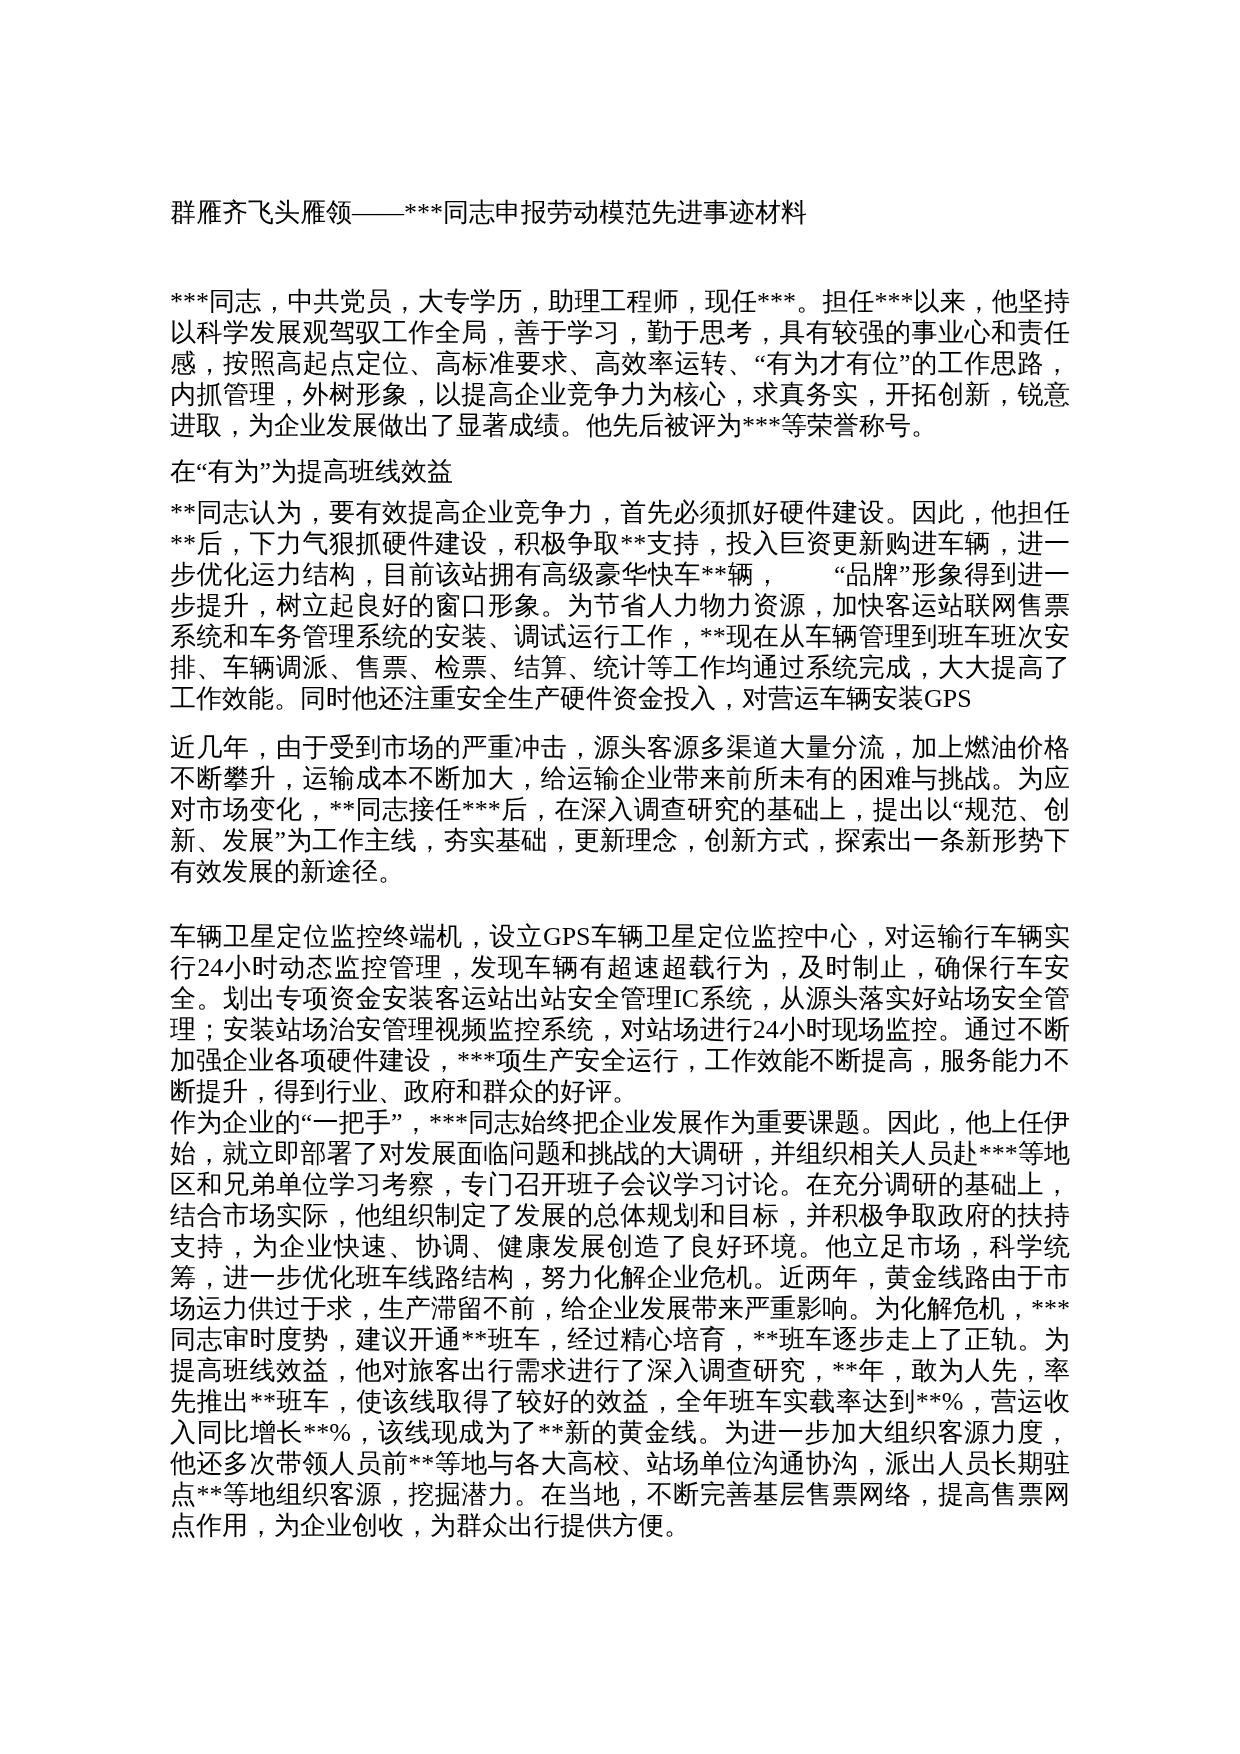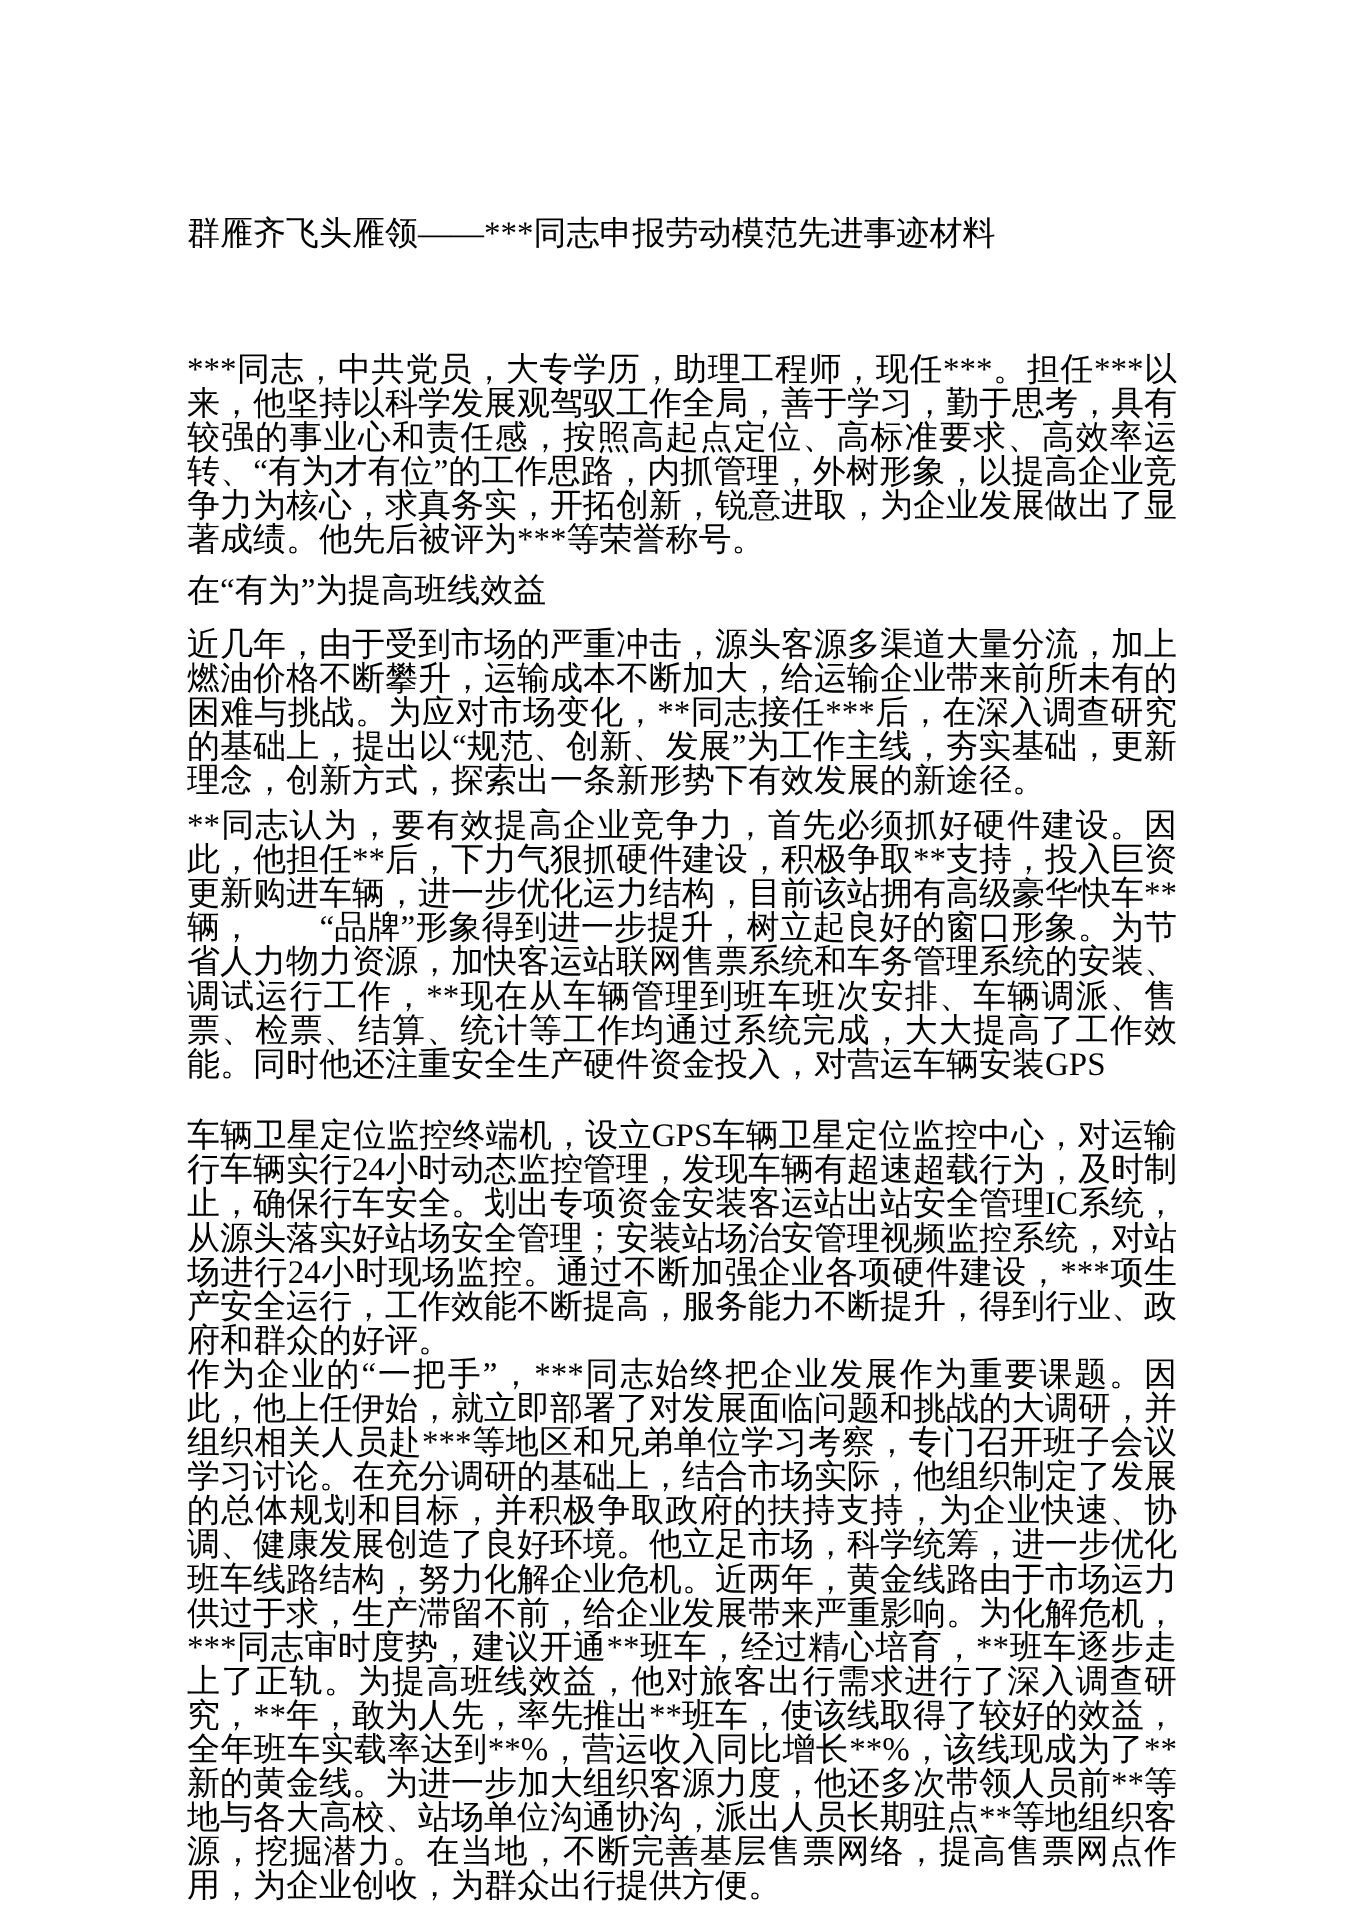--- a/index.html
+++ b/index.html
@@ -18,51 +18,51 @@
   }
   .content {
     position: absolute;
     left: 170px;
     top: 0;
     width: 900px;
   }
   .doc-title,
   .doc-heading,
   .doc-para {
-    font-size: 30px;
+    font-size: 26px;
     line-height: 31px;
     margin: 0;
     font-weight: normal;
   }
   .doc-para {
     text-align: justify;
     text-justify: inter-ideograph;
   }
   .doc-title   { margin-top: 197px; }
-  .para-1      { margin-top: 92px; }
+  .para-1      { margin-top: 58px; }
   .doc-heading { margin-top: 15px; }
   .para-2      { margin-top: 18px; }
   .para-3      { margin-top: 10px; }
   .para-4      { margin-top: 34px; } 
   .para-5      { }
 </style>
 </head>
 <body>
 
 <div class="page">
   <div class="content">
 
     <div class="doc-title">群雁齐飞头雁领——***同志申报劳动模范先进事迹材料</div>
 
     <p class="doc-para para-1">***同志，中共党员，大专学历，助理工程师，现任***。担任***以来，他坚持以科学发展观驾驭工作全局，善于学习，勤于思考，具有较强的事业心和责任感，按照高起点定位、高标准要求、高效率运转、“有为才有位”的工作思路，内抓管理，外树形象，以提高企业竞争力为核心，求真务实，开拓创新，锐意进取，为企业发展做出了显著成绩。他先后被评为***等荣誉称号。</p>
 
     <div class="doc-heading">在“有为”为提高班线效益</div>
 
+    <p class="doc-para para-3">**同志认为，要有效提高企业竞争力，首先必须抓好硬件建设。因此，他担任**后，下力气狠抓硬件建设，积极争取**支持，投入巨资更新购进车辆，进一步优化运力结构，目前该站拥有高级豪华快车**辆，　　“品牌”形象得到进一步提升，树立起良好的窗口形象。为节省人力物力资源，加快客运站联网售票系统和车务管理系统的安装、调试运行工作，**现在从车辆管理到班车班次安排、车辆调派、售票、检票、结算、统计等工作均通过系统完成，大大提高了工作效能。同时他还注重安全生产硬件资金投入，对营运车辆安装GPS</p>
+
     <p class="doc-para para-2">近几年，由于受到市场的严重冲击，源头客源多渠道大量分流，加上燃油价格不断攀升，运输成本不断加大，给运输企业带来前所未有的困难与挑战。为应对市场变化，**同志接任***后，在深入调查研究的基础上，提出以“规范、创新、发展”为工作主线，夯实基础，更新理念，创新方式，探索出一条新形势下有效发展的新途径。</p>
-
-    <p class="doc-para para-3">**同志认为，要有效提高企业竞争力，首先必须抓好硬件建设。因此，他担任**后，下力气狠抓硬件建设，积极争取**支持，投入巨资更新购进车辆，进一步优化运力结构，目前该站拥有高级豪华快车**辆，　　“品牌”形象得到进一步提升，树立起良好的窗口形象。为节省人力物力资源，加快客运站联网售票系统和车务管理系统的安装、调试运行工作，**现在从车辆管理到班车班次安排、车辆调派、售票、检票、结算、统计等工作均通过系统完成，大大提高了工作效能。同时他还注重安全生产硬件资金投入，对营运车辆安装GPS</p>
 
     <p class="doc-para para-4">车辆卫星定位监控终端机，设立GPS车辆卫星定位监控中心，对运输行车辆实行24小时动态监控管理，发现车辆有超速超载行为，及时制止，确保行车安全。划出专项资金安装客运站出站安全管理IC系统，从源头落实好站场安全管理；安装站场治安管理视频监控系统，对站场进行24小时现场监控。通过不断加强企业各项硬件建设，***项生产安全运行，工作效能不断提高，服务能力不断提升，得到行业、政府和群众的好评。</p>
 
     <p class="doc-para para-5">作为企业的“一把手”，***同志始终把企业发展作为重要课题。因此，他上任伊始，就立即部署了对发展面临问题和挑战的大调研，并组织相关人员赴***等地区和兄弟单位学习考察，专门召开班子会议学习讨论。在充分调研的基础上，结合市场实际，他组织制定了发展的总体规划和目标，并积极争取政府的扶持支持，为企业快速、协调、健康发展创造了良好环境。他立足市场，科学统筹，进一步优化班车线路结构，努力化解企业危机。近两年，黄金线路由于市场运力供过于求，生产滞留不前，给企业发展带来严重影响。为化解危机，***同志审时度势，建议开通**班车，经过精心培育，**班车逐步走上了正轨。为提高班线效益，他对旅客出行需求进行了深入调查研究，**年，敢为人先，率先推出**班车，使该线取得了较好的效益，全年班车实载率达到**%，营运收入同比增长**%，该线现成为了**新的黄金线。为进一步加大组织客源力度，他还多次带领人员前**等地与各大高校、站场单位沟通协沟，派出人员长期驻点**等地组织客源，挖掘潜力。在当地，不断完善基层售票网络，提高售票网点作用，为企业创收，为群众出行提供方便。</p>
 
   </div>
 </div>
 
 </body></html>

